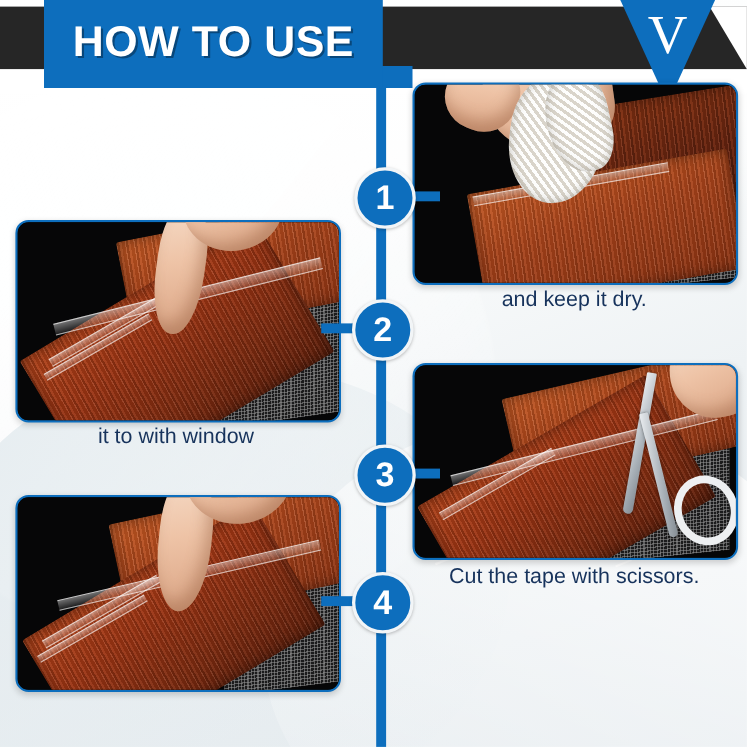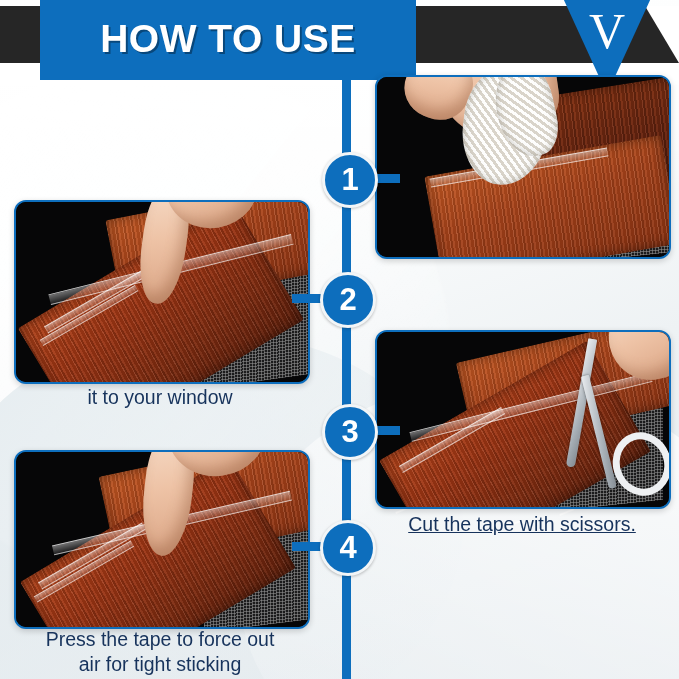--- a/index.html
+++ b/index.html
@@ -87,21 +87,21 @@
   .header-white-strip {
     position: absolute;
     left: 0; top: 63px;
     width: 679px; height: 22px;
     background: #ffffff;
     z-index: 3;
   }
   .title-box {
     position: absolute;
     left: 40px; top: 0px;
-    width: 376px; height: 80px;
+    width: 308px; height: 80px;
     background: #0d6ebd;
     z-index: 5;
     display: flex;
     align-items: center;
     justify-content: center;
   }
   .title-text {
     color: #ffffff;
     font-size: 39px;
     font-weight: bold;
@@ -347,20 +347,21 @@
   </div>
 
   <div class="step-node" style="left:322px; top:152px; width:110px; height:56px;">
     <div class="connector right"></div>
     <div class="step-circle">
       <span class="step-num">1</span>
     </div>
   </div>
 
   <div class="caption" style="left:376px; top:260px; width:292px;">
+    <div>and keep it dry.</div>
   </div>
 
   <div class="photo" style="left:14px; top:200px; width:292px; height:180px;">
     <div class="scene">
       <div class="mesh" style="right:0; top:46px; width:110px; height:134px; transform:skewY(-8deg);"></div>
       <div class="wood light" style="left:96px; top:-4px; width:226px; height:92px; transform:rotate(-11deg); border-radius:3px;"></div>
       <div class="wood" style="left:20px; top:52px; width:250px; height:140px; transform:rotate(-31deg); border-radius:3px;"></div>
       <div class="tape" style="left:30px; top:62px; width:250px; height:9px; transform:rotate(-14deg);"></div>
       <div class="tape" style="left:22px; top:94px; width:120px; height:6px; transform:rotate(-30deg);"></div>
       <div class="tape" style="left:18px; top:110px; width:110px; height:5px; transform:rotate(-30deg);"></div>
@@ -370,21 +371,21 @@
   </div>
 
   <div class="step-node" style="left:260px; top:272px; width:110px; height:56px;">
     <div class="connector left"></div>
     <div class="step-circle" style="left:60px;">
       <span class="step-num">2</span>
     </div>
   </div>
 
   <div class="caption" style="left:14px; top:385px; width:292px;">
-    <div>it to your window</div>
+    <div>it to with window</div>
   </div>
 
   <div class="photo" style="left:375px; top:330px; width:292px; height:175px;">
     <div class="scene">
       <div class="mesh" style="right:6px; top:58px; width:120px; height:116px; transform:skewY(-6deg);"></div>
       <div class="wood light" style="left:86px; top:4px; width:230px; height:90px; transform:rotate(-13deg); border-radius:3px;"></div>
       <div class="wood" style="left:18px; top:60px; width:240px; height:128px; transform:rotate(-30deg); border-radius:3px;"></div>
       <div class="tape" style="left:30px; top:70px; width:248px; height:8px; transform:rotate(-14deg);"></div>
       <div class="tape" style="left:16px; top:104px; width:118px; height:6px; transform:rotate(-30deg);"></div>
       <div class="blade" style="left:200px; top:6px; width:9px; height:130px; transform:rotate(10deg); border-radius:2px 2px 8px 8px;"></div>
@@ -394,21 +395,21 @@
     </div>
   </div>
 
   <div class="step-node" style="left:322px; top:404px; width:110px; height:56px;">
     <div class="connector right"></div>
     <div class="step-circle">
       <span class="step-num">3</span>
     </div>
   </div>
 
-  <div class="caption" style="left:376px; top:512px; width:292px;text-decoration:underline;">
+  <div class="caption" style="left:376px; top:512px; width:292px;">
     <div>Cut the tape with scissors.</div>
   </div>
 
   <div class="photo" style="left:14px; top:450px; width:292px; height:175px;">
     <div class="scene">
       <div class="mesh" style="right:0; top:62px; width:104px; height:112px; transform:skewY(-7deg);"></div>
       <div class="wood light" style="left:90px; top:0px; width:230px; height:96px; transform:rotate(-12deg); border-radius:3px;"></div>
       <div class="wood" style="left:20px; top:58px; width:244px; height:130px; transform:rotate(-31deg); border-radius:3px;"></div>
       <div class="tape" style="left:34px; top:66px; width:244px; height:8px; transform:rotate(-13deg);"></div>
       <div class="tape" style="left:16px; top:100px; width:120px; height:6px; transform:rotate(-30deg);"></div>
@@ -418,18 +419,14 @@
     </div>
   </div>
 
   <div class="step-node" style="left:260px; top:520px; width:110px; height:56px;">
     <div class="connector left"></div>
     <div class="step-circle" style="left:60px;">
       <span class="step-num">4</span>
     </div>
   </div>
 
-  <div class="caption" style="left:14px; top:627px; width:292px;">
-    <div>Press the tape to force out</div>
-    <div>air for tight sticking</div>
-  </div>
 
 </div>
 
 </body></html>

